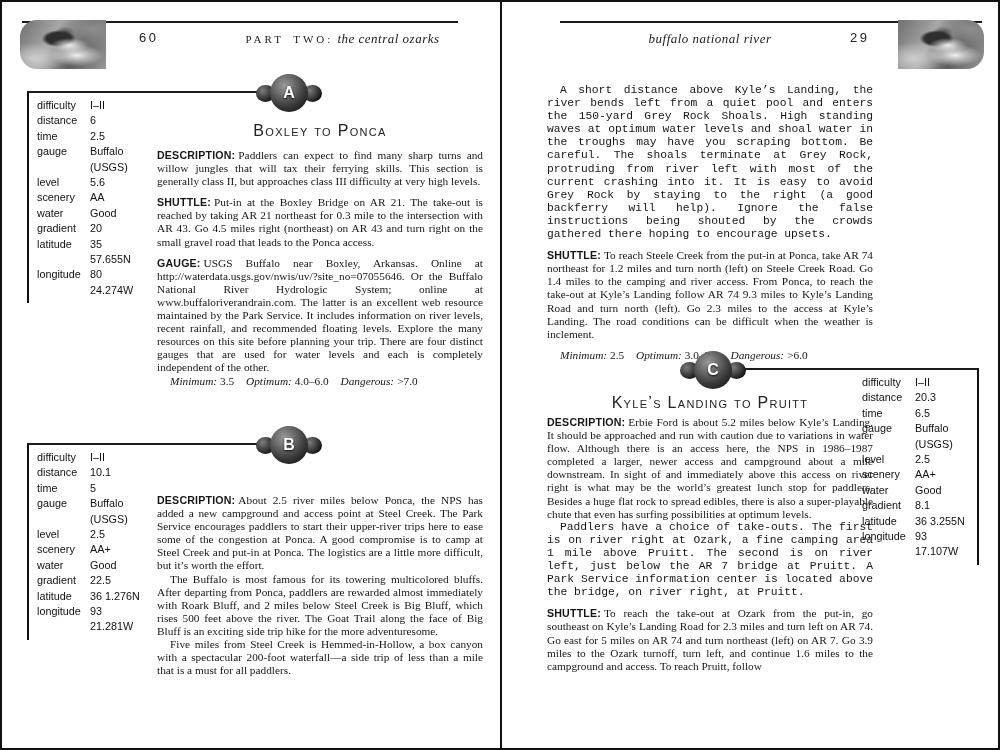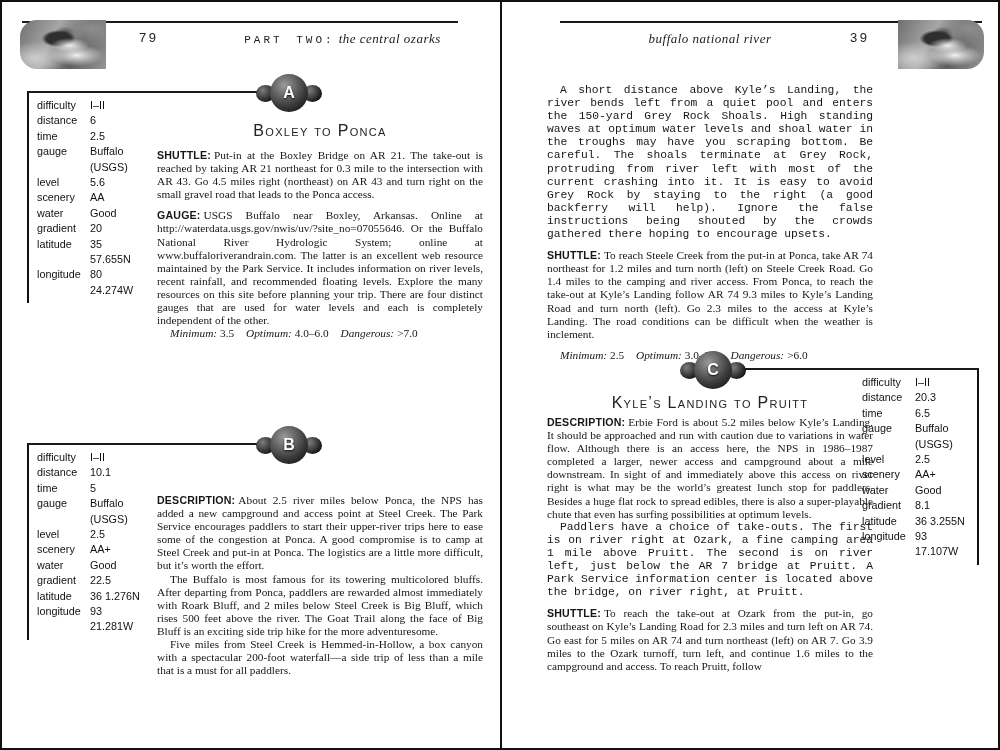--- a/index.html
+++ b/index.html
@@ -18,21 +18,21 @@
       radial-gradient(ellipse 40px 22px at 18% 78%, #cdcdcd 0%, rgba(205,205,205,0) 75%),
       radial-gradient(ellipse 46px 26px at 84% 18%, #8f8f8f 0%, rgba(143,143,143,0) 75%),
       linear-gradient(118deg, #6f6f6f 0%, #a8a8a8 38%, #5f5f5f 66%, #989898 100%);
   }
   .photo.left-corner{border-radius:17px 0 0 17px;}
   .photo.right-corner{border-radius:0 17px 17px 0;}
 
   .pagenum{position:absolute;font-family:"Liberation Sans",sans-serif;font-size:13px;
            letter-spacing:2.5px;color:#222;}
   .runhead{position:absolute;width:326px;text-align:center;font-family:"Liberation Serif",serif;}
-  .runhead .caps{font-family:Liberation Mono, monospace;font-size:11px;letter-spacing:3px;
+  .runhead .caps{font-family:Liberation Serif, serif;font-size:11px;letter-spacing:3px;
                  word-spacing:4px;color:#222;padding-left:45px;}
   .runhead .ital{font-style:italic;font-size:13px;letter-spacing:0.5px;}
 
   .stats{position:absolute;width:117px;font-family:"Liberation Sans",sans-serif;
          font-size:10.8px;line-height:15.4px;color:#111;box-sizing:border-box;}
   .stats.edge-left{border-left:2px solid #111;padding:5px 0 5px 8px;}
   .stats.edge-right{border-right:2px solid #111;padding:5px 8px 5px 0;}
   .srow{display:grid;grid-template-columns:53px 1fr;}
 
   .marker{position:absolute;width:66px;height:38px;}
@@ -61,21 +61,21 @@
   .mm-val{margin-right:9px;}
 </style>
 </head>
 <body>
 
 <div class="spread">
   <div class="divider"></div>
 
   <div class="rule" style="left:20px;top:19px;width:436px;"></div>
   <div class="photo left-corner" style="left:18px;top:18px;"></div>
-  <div class="pagenum" style="left:137px;top:28px;">79</div>
+  <div class="pagenum" style="left:137px;top:28px;">60</div>
   <div class="runhead" style="left:155px;top:27px;">
     <span class="caps">PART TWO:</span>
     <span class="ital">the central ozarks</span>
   </div>
 
   <div class="connector" style="left:25px;top:89px;width:252px;"></div>
   <div class="marker" style="left:254px;top:72px;">
     <span class="lug lug-l"></span>
     <span class="lug lug-r"></span>
     <span class="ball">
@@ -119,20 +119,21 @@
         <span>latitude</span>
         <span>35 57.655N</span>
       </div>
     <div class="srow">
         <span>longitude</span>
         <span>80 24.274W</span>
       </div>
   </div>
   <div class="section-title" style="left:155px;top:120px;">Boxley to Ponca</div>
   <div class="textcol" style="left:155px;top:147px;">
+    <p><span class="plabel">DESCRIPTION:</span><span>Paddlers can expect to find many sharp turns and willow jungles that will tax their ferrying skills. This section is generally class II, but approaches class III difficulty at very high levels.</span></p>
     <p><span class="plabel">SHUTTLE:</span><span>Put-in at the Boxley Bridge on AR 21. The take-out is reached by taking AR 21 northeast for 0.3 mile to the intersection with AR 43. Go 4.5 miles right (northeast) on AR 43 and turn right on the small gravel road that leads to the Ponca access.</span></p>
     <p style="margin-bottom:0;"><span class="plabel">GAUGE:</span><span>USGS Buffalo near Boxley, Arkansas. Online at http://waterdata.usgs.gov/nwis/uv/?site_no=07055646. Or the Buffalo National River Hydrologic System; online at www.buffaloriverandrain.com. The latter is an excellent web resource maintained by the Park Service. It includes information on river levels, recent rainfall, and recommended floating levels. Explore the many resources on this site before planning your trip. There are four distinct gauges that are used for water levels and each is completely independent of the other.</span></p>
     <p class="mmline">
       <span class="mm-label">Minimum:</span><span class="mm-val">3.5</span>
       <span class="mm-label">Optimum:</span><span class="mm-val">4.0–6.0</span>
       <span class="mm-label">Dangerous:</span><span class="mm-val">&gt;7.0</span>
     </p>
   </div>
 
   <div class="connector" style="left:25px;top:441px;width:252px;"></div>
@@ -186,21 +187,21 @@
       </div>
   </div>
   <div class="textcol" style="left:155px;top:492px;">
     <p class="noskip" style="text-indent:0;"><span class="plabel">DESCRIPTION:</span><span>About 2.5 river miles below Ponca, the NPS has added a new campground and access point at Steel Creek. The Park Service encourages paddlers to start their upper-river trips here to ease some of the congestion at Ponca. A good compromise is to camp at Steel Creek and put-in at Ponca. The logistics are a little more difficult, but it’s worth the effort.</span></p>
     <p class="noskip">The Buffalo is most famous for its towering multicolored bluffs. After departing from Ponca, paddlers are rewarded almost immediately with Roark Bluff, and 2 miles below Steel Creek is Big Bluff, which rises 500 feet above the river. The Goat Trail along the face of Big Bluff is an exciting side trip hike for the more adventuresome.</p>
     <p class="noskip">Five miles from Steel Creek is Hemmed-in-Hollow, a box canyon with a spectacular 200-foot waterfall—a side trip of less than a mile that is a must for all paddlers.</p>
   </div>
 
   <div class="rule" style="left:558px;top:19px;width:422px;"></div>
   <div class="photo right-corner" style="left:896px;top:18px;"></div>
-  <div class="pagenum" style="left:848px;top:28px;">39</div>
+  <div class="pagenum" style="left:848px;top:28px;">29</div>
   <div class="runhead" style="left:545px;top:27px;">
     <span class="ital">buffalo national river</span>
   </div>
 
   <div class="textcol" style="left:545px;top:82px;">
     <p class="cont">A short distance above Kyle’s Landing, the river bends left from a quiet pool and enters the 150-yard Grey Rock Shoals. High standing waves at optimum water levels and shoal water in the troughs may have you scraping bottom. Be careful. The shoals terminate at Grey Rock, protruding from river left with most of the current crashing into it. It is easy to avoid Grey Rock by staying to the right (a good backferry will help). Ignore the false instructions being shouted by the crowds gathered there hoping to encourage upsets.</p>
     <p><span class="plabel">SHUTTLE:</span><span>To reach Steele Creek from the put-in at Ponca, take AR 74 northeast for 1.2 miles and turn north (left) on Steele Creek Road. Go 1.4 miles to the camping and river access. From Ponca, to reach the take-out at Kyle’s Landing follow AR 74 9.3 miles to Kyle’s Landing Road and turn north (left). Go 2.3 miles to the access at Kyle’s Landing. The road conditions can be difficult when the weather is inclement.</span></p>
     <p class="mmline">
       <span class="mm-label">Minimum:</span><span class="mm-val">2.5</span>
       <span class="mm-label">Optimum:</span><span class="mm-val">3.0–5.5</span>

